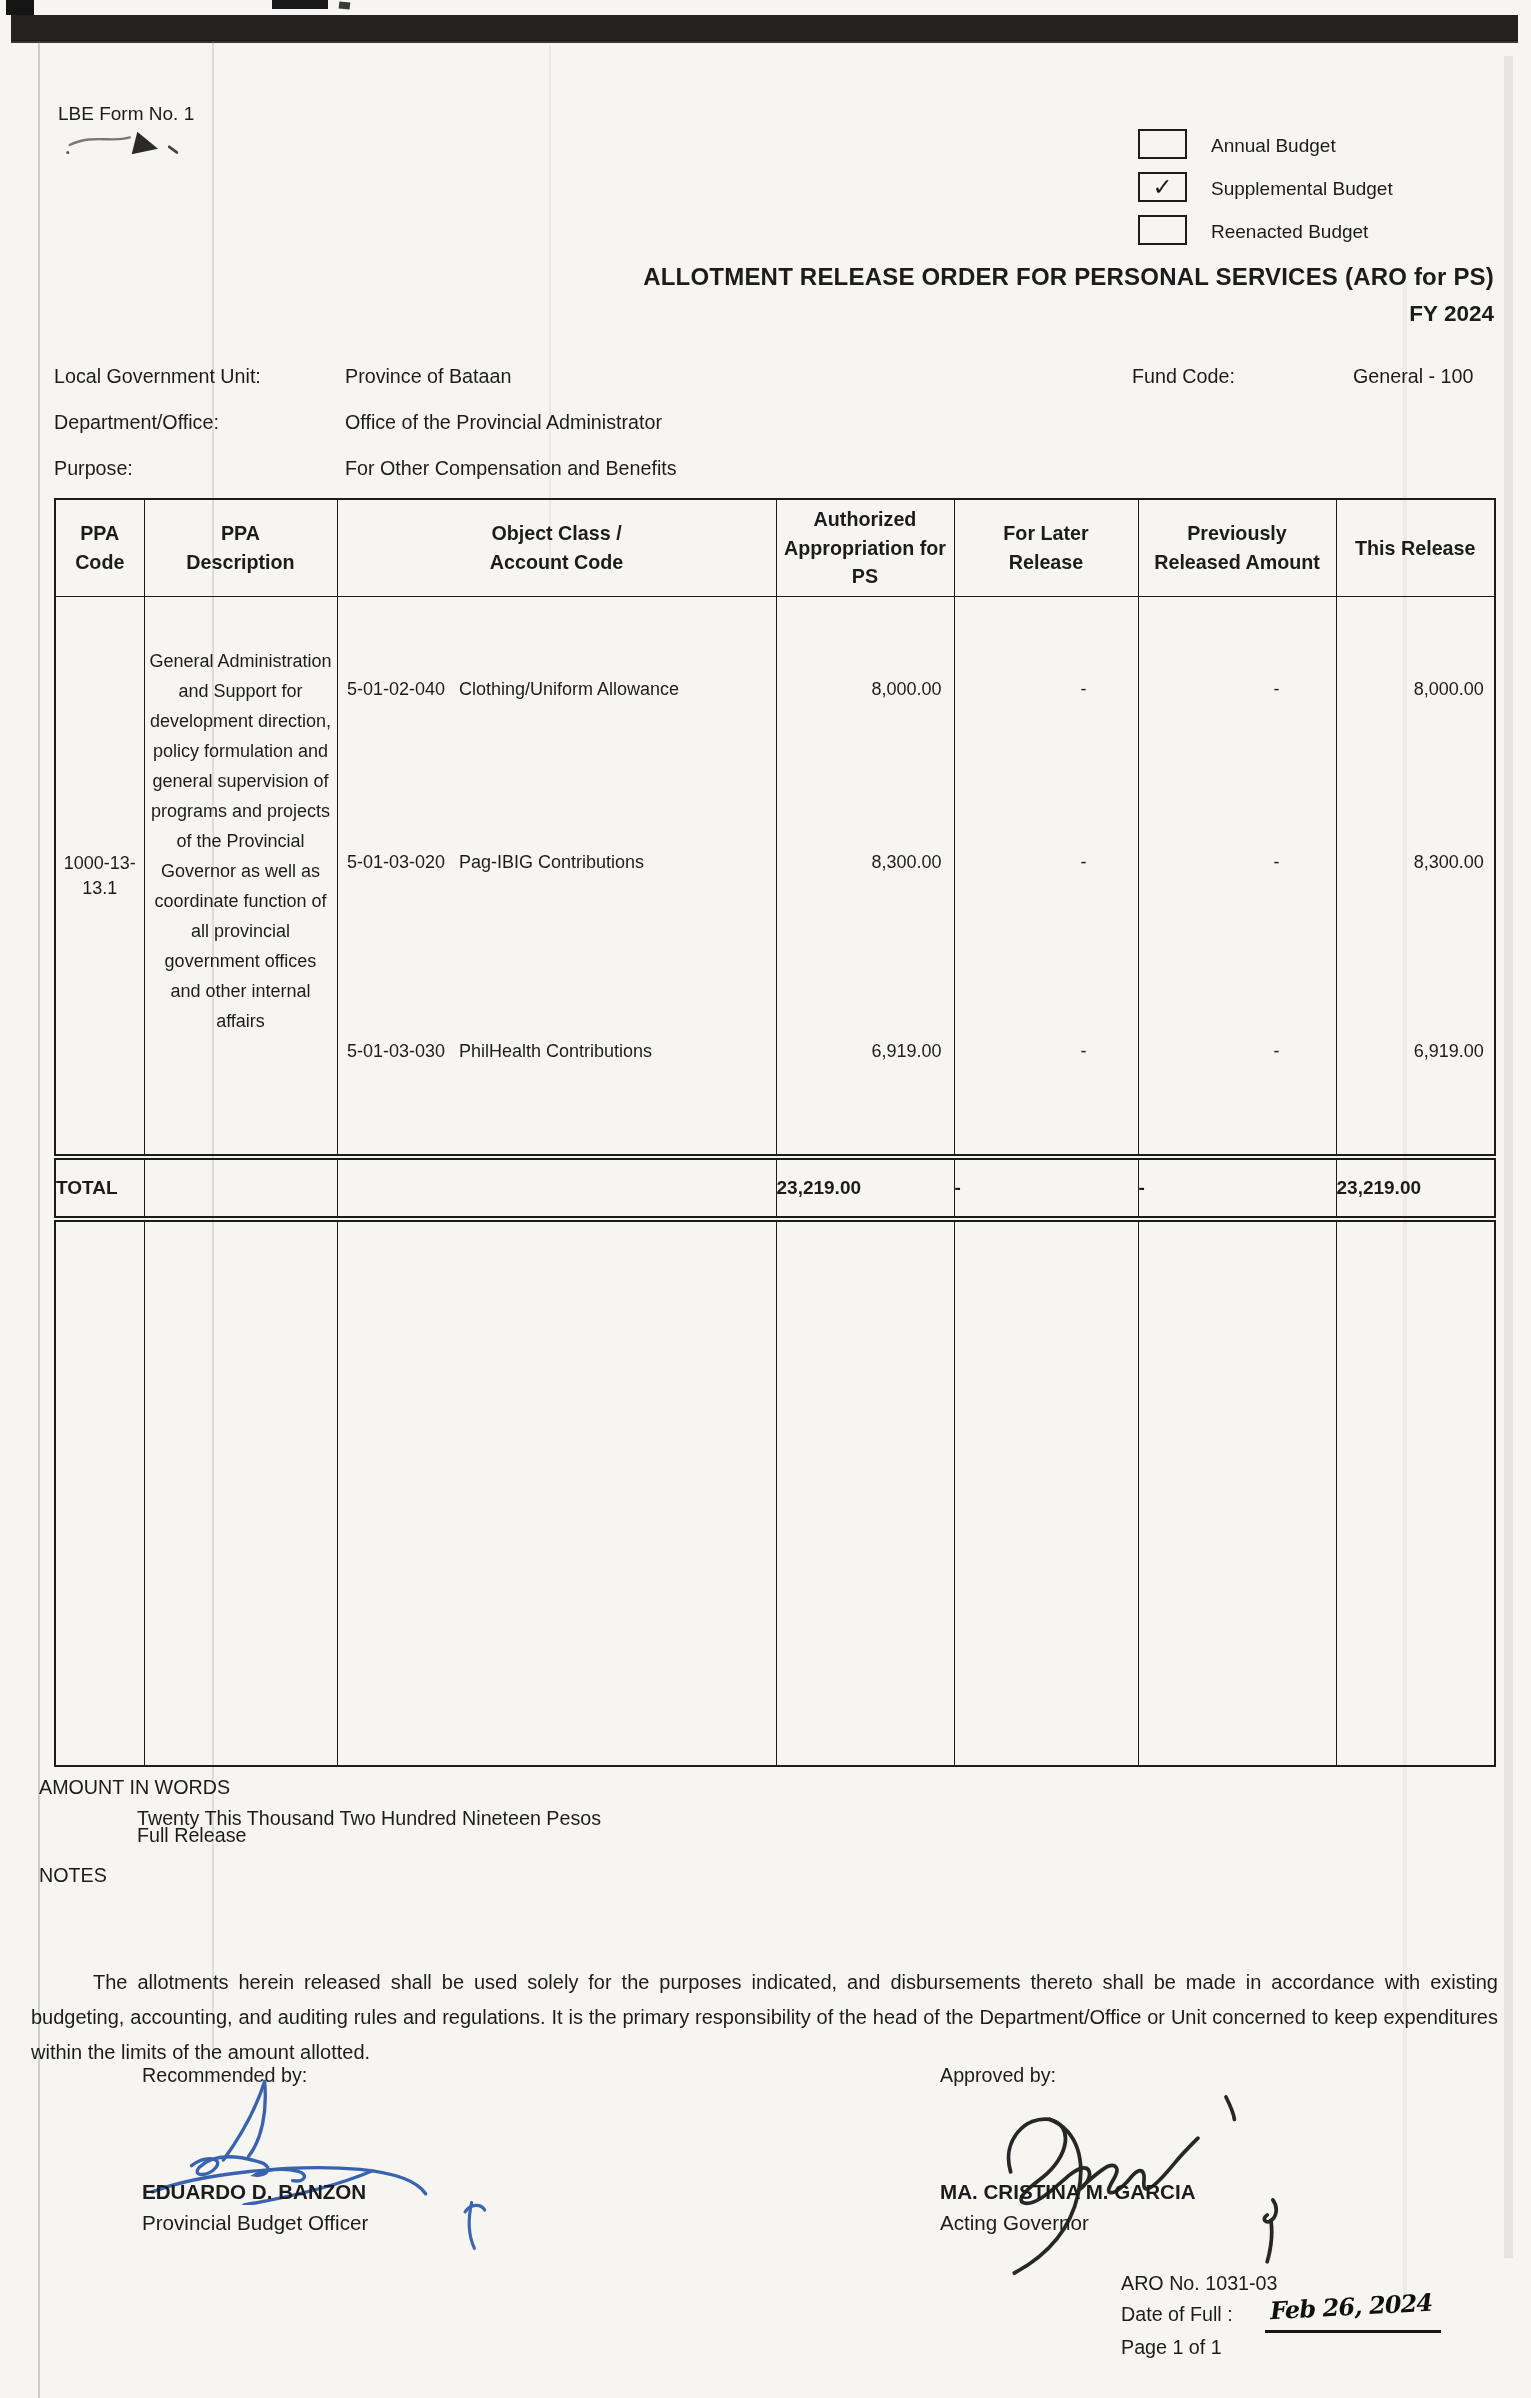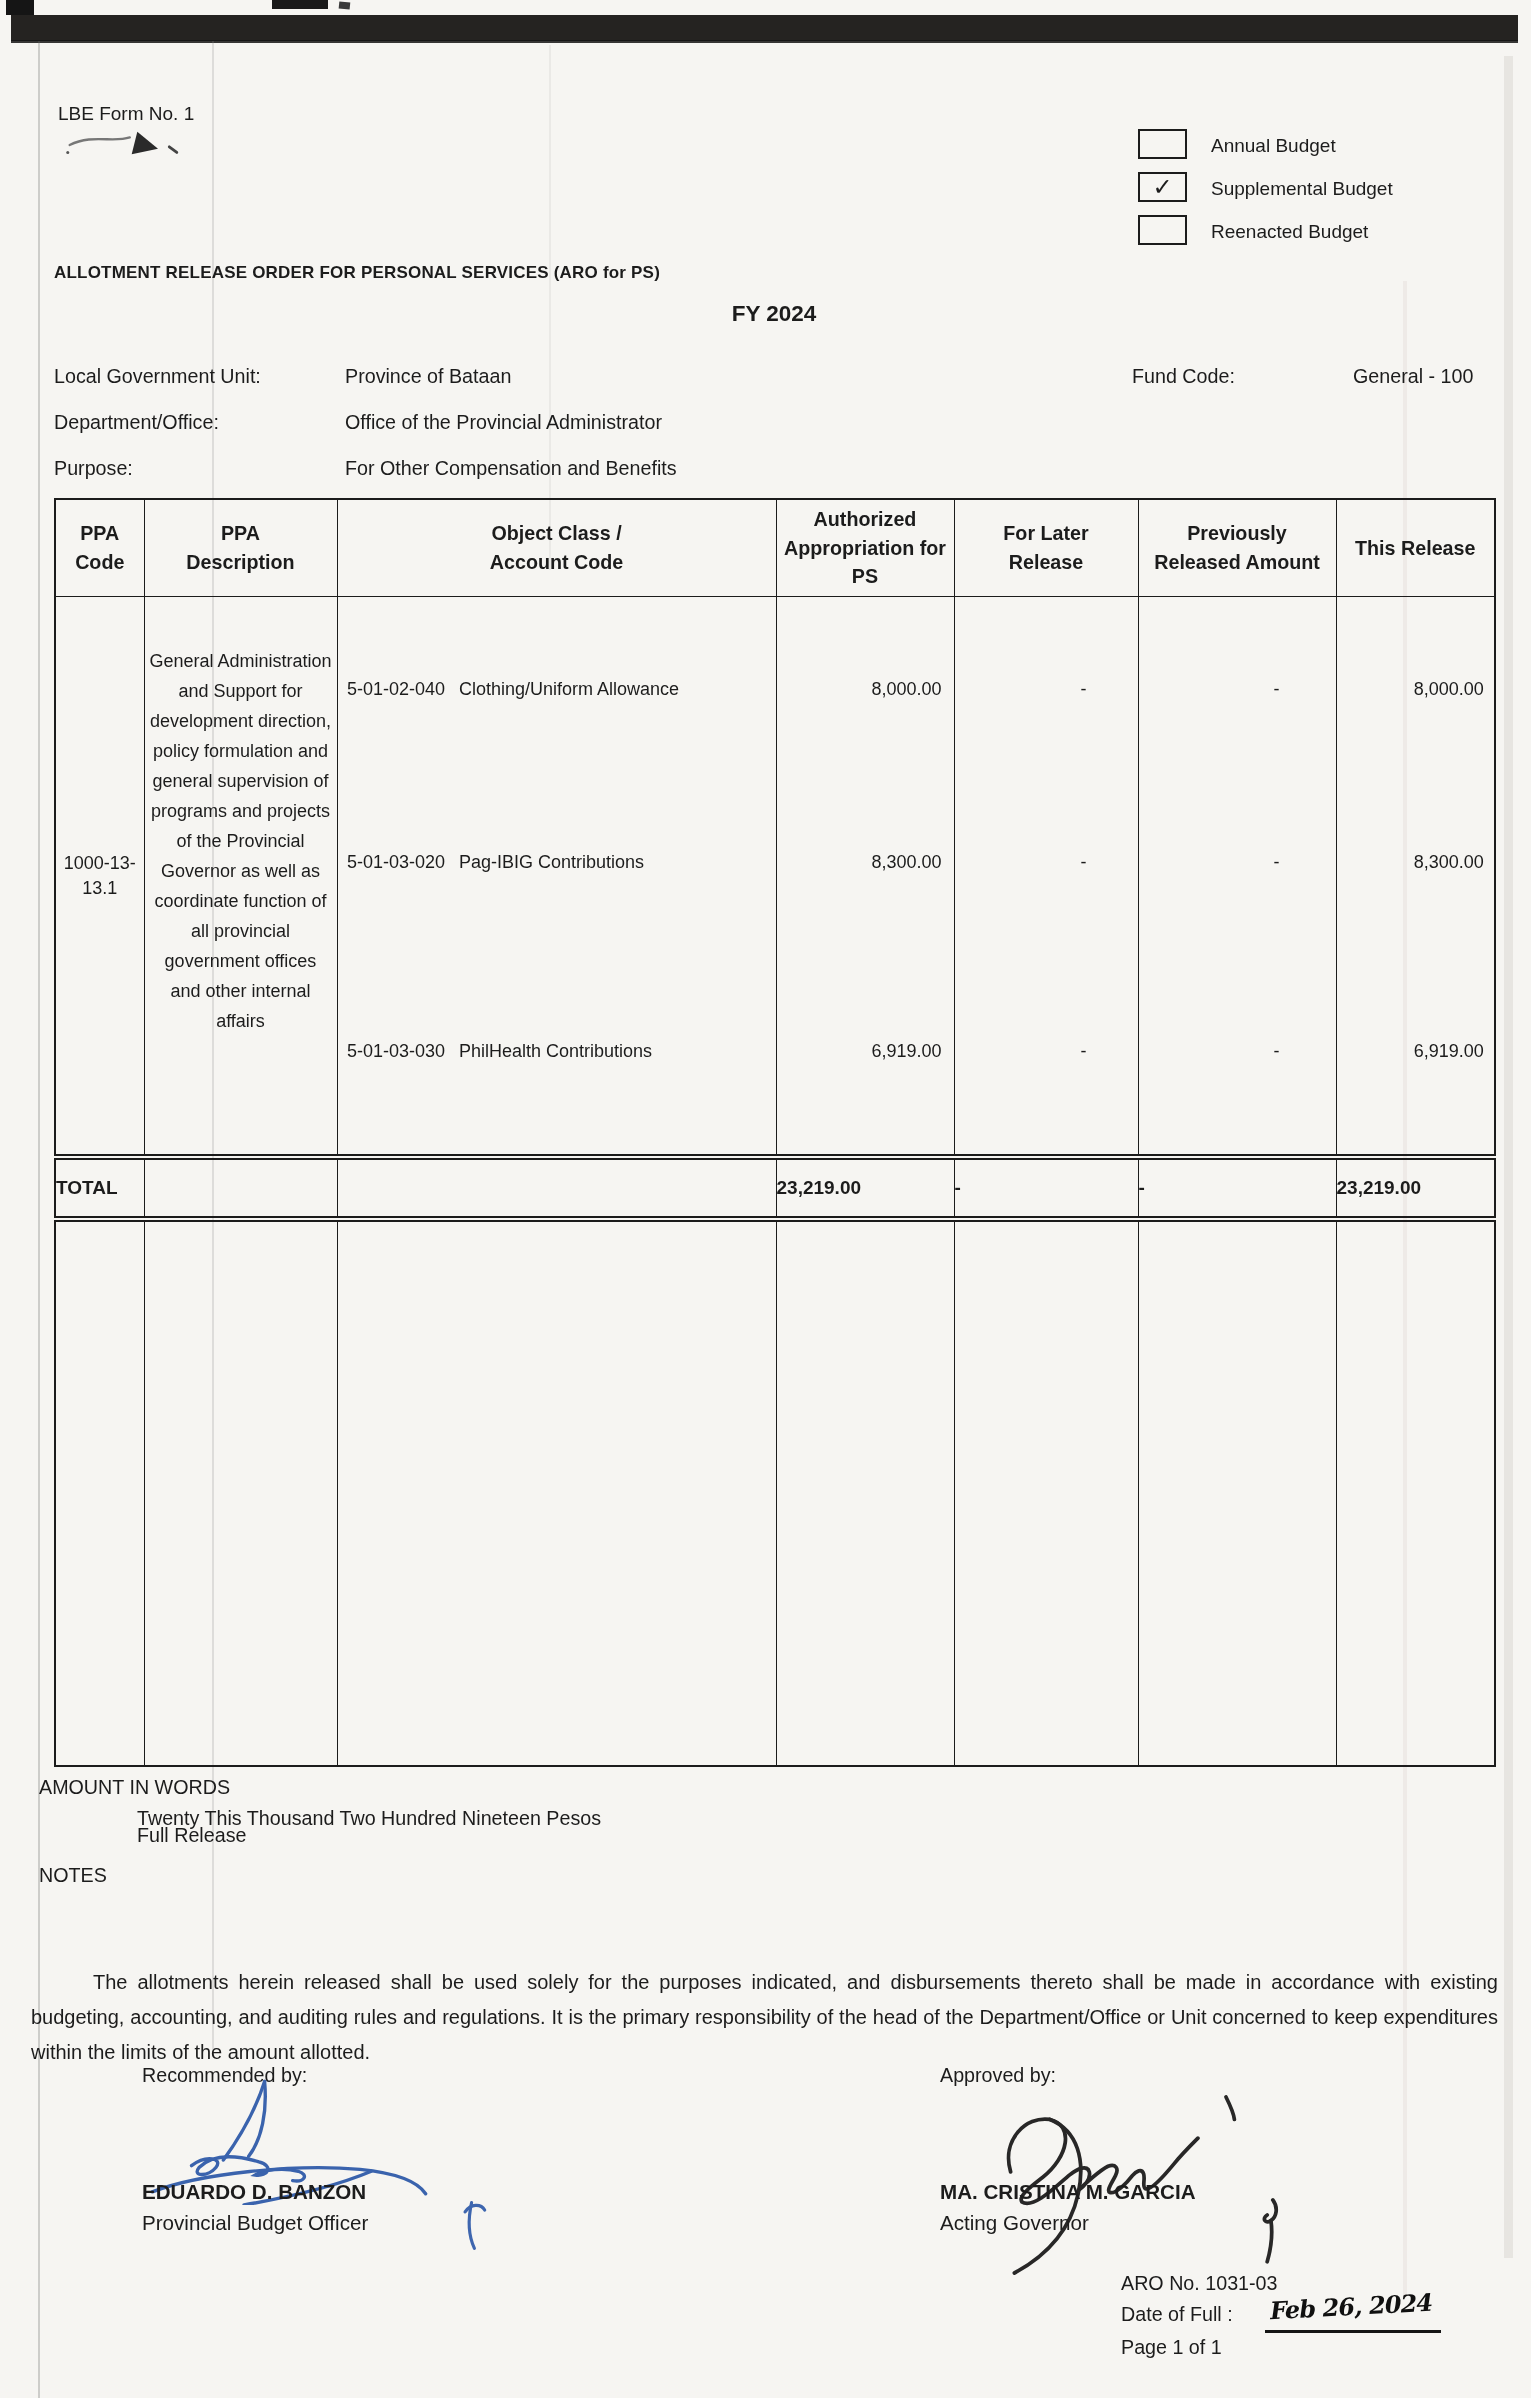--- a/index.html
+++ b/index.html
@@ -21,22 +21,22 @@
   .streak2{left:212px;top:41px;width:1.9px;height:2014px;background:rgba(130,130,130,.22);}
   .streak3{left:1504px;top:56px;width:9.4px;height:2202px;background:rgba(165,158,150,.18);}
   .streak4{left:1403px;top:281px;width:3.7px;height:2014px;background:rgba(190,172,172,.14);}
   .streak5{left:549px;top:45px;width:1.9px;height:525px;background:rgba(150,150,150,.12);}
   
   .form-no{left:58px;top:103px;font-size:19px;}
   .cb-row{height:43px;}
   .cb-box{position:absolute;left:1138px;width:45px;height:26px;border:2.8px solid #1c1c1c;background:transparent;
           display:flex;align-items:center;justify-content:center;font-size:24px;line-height:1;color:#1c1c1c;}
   .cb-label{position:absolute;left:1211px;font-size:19px;padding-top:5.6px;}
-  .title1{left:54px;top:263px;width:1440px;text-align:left;font-size:17px;font-weight:bold;letter-spacing:0.2px;}
-  .title2{left:54px;top:301px;width:1440px;text-align:center;font-size:22.5px;font-weight:bold;}
+  .title1{left:54px;top:263px;width:1440px;text-align:right;font-size:24px;font-weight:bold;letter-spacing:0.2px;}
+  .title2{left:54px;top:301px;width:1440px;text-align:right;font-size:22.5px;font-weight:bold;}
   .meta-label{font-size:19.7px;}
   .meta-value{font-size:19.7px;}
   
   table.aro{position:absolute;left:54px;top:498px;width:1440px;border-collapse:collapse;table-layout:fixed;
             border:2.8px solid #1c1c1c;}
   table.aro td,table.aro th{border-left:1.9px solid #1c1c1c;border-right:1.9px solid #1c1c1c;padding:0;vertical-align:middle;}
   tr.hdr th{height:96px;font-weight:bold;font-size:19.7px;white-space:pre-line;border-bottom:1.9px solid #1c1c1c;line-height:1.45;}
   th.small-hdr{font-size:16px;line-height:1.5;}
   tr.bodyrow td{height:557px;vertical-align:top;position:relative;}
   .ppa-code-cell{display:flex;align-items:center;justify-content:center;height:557px;

